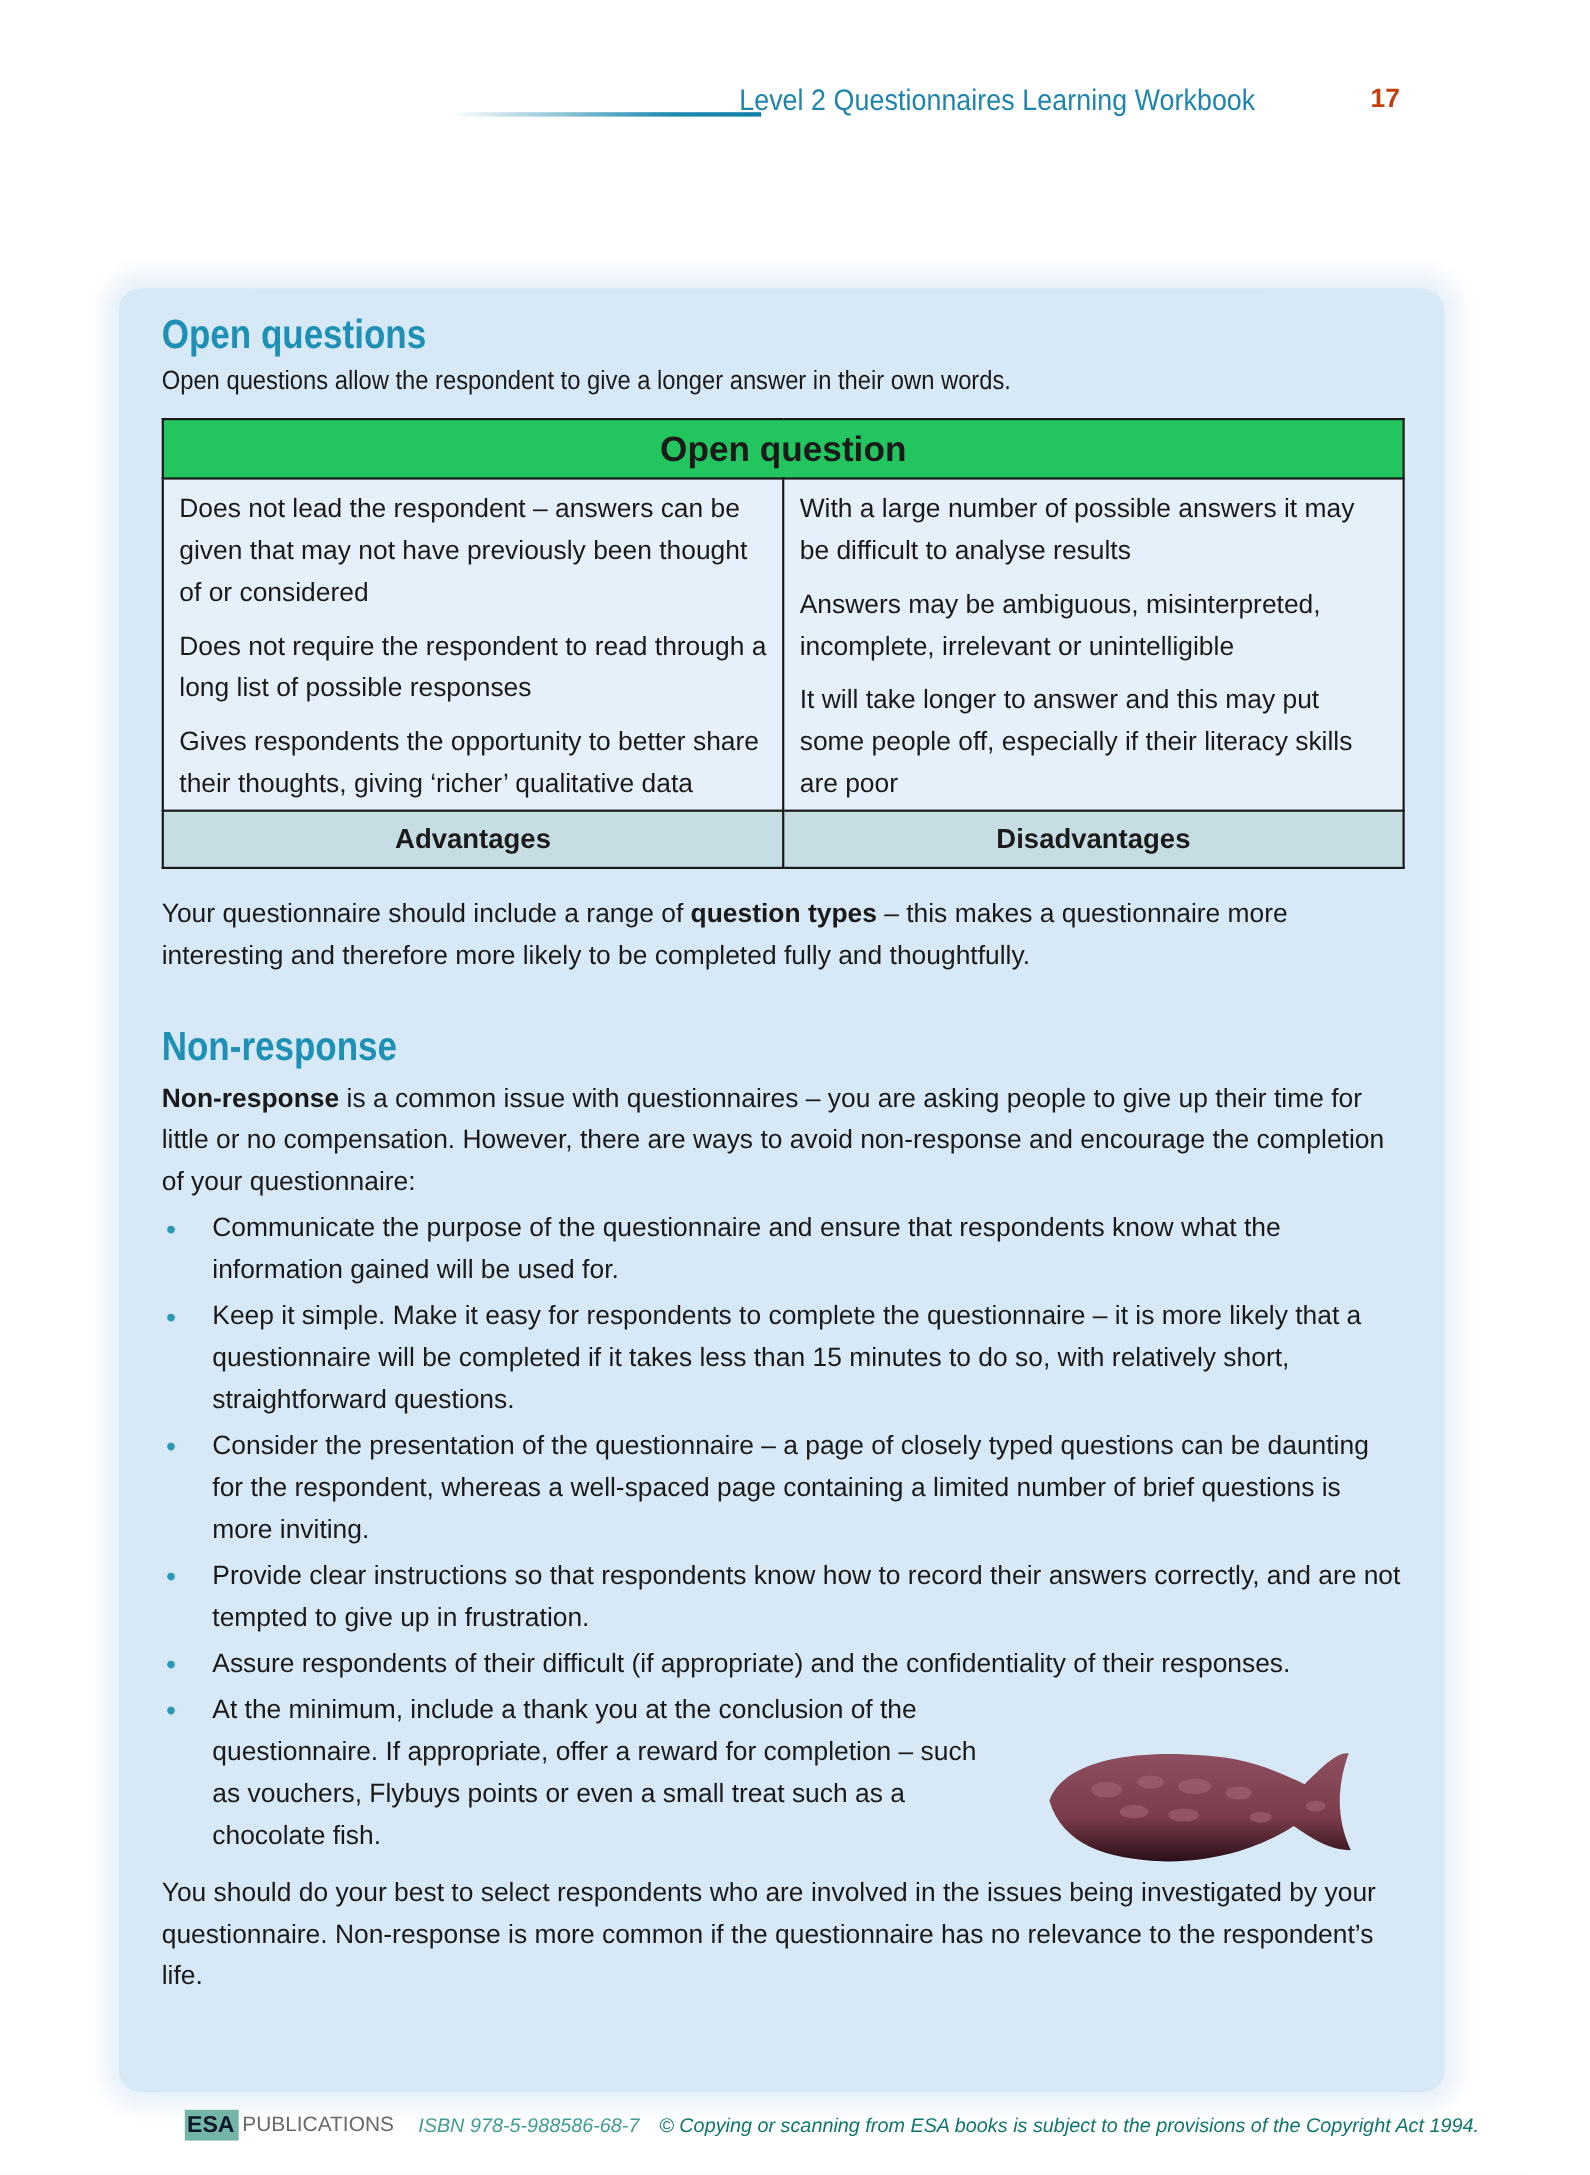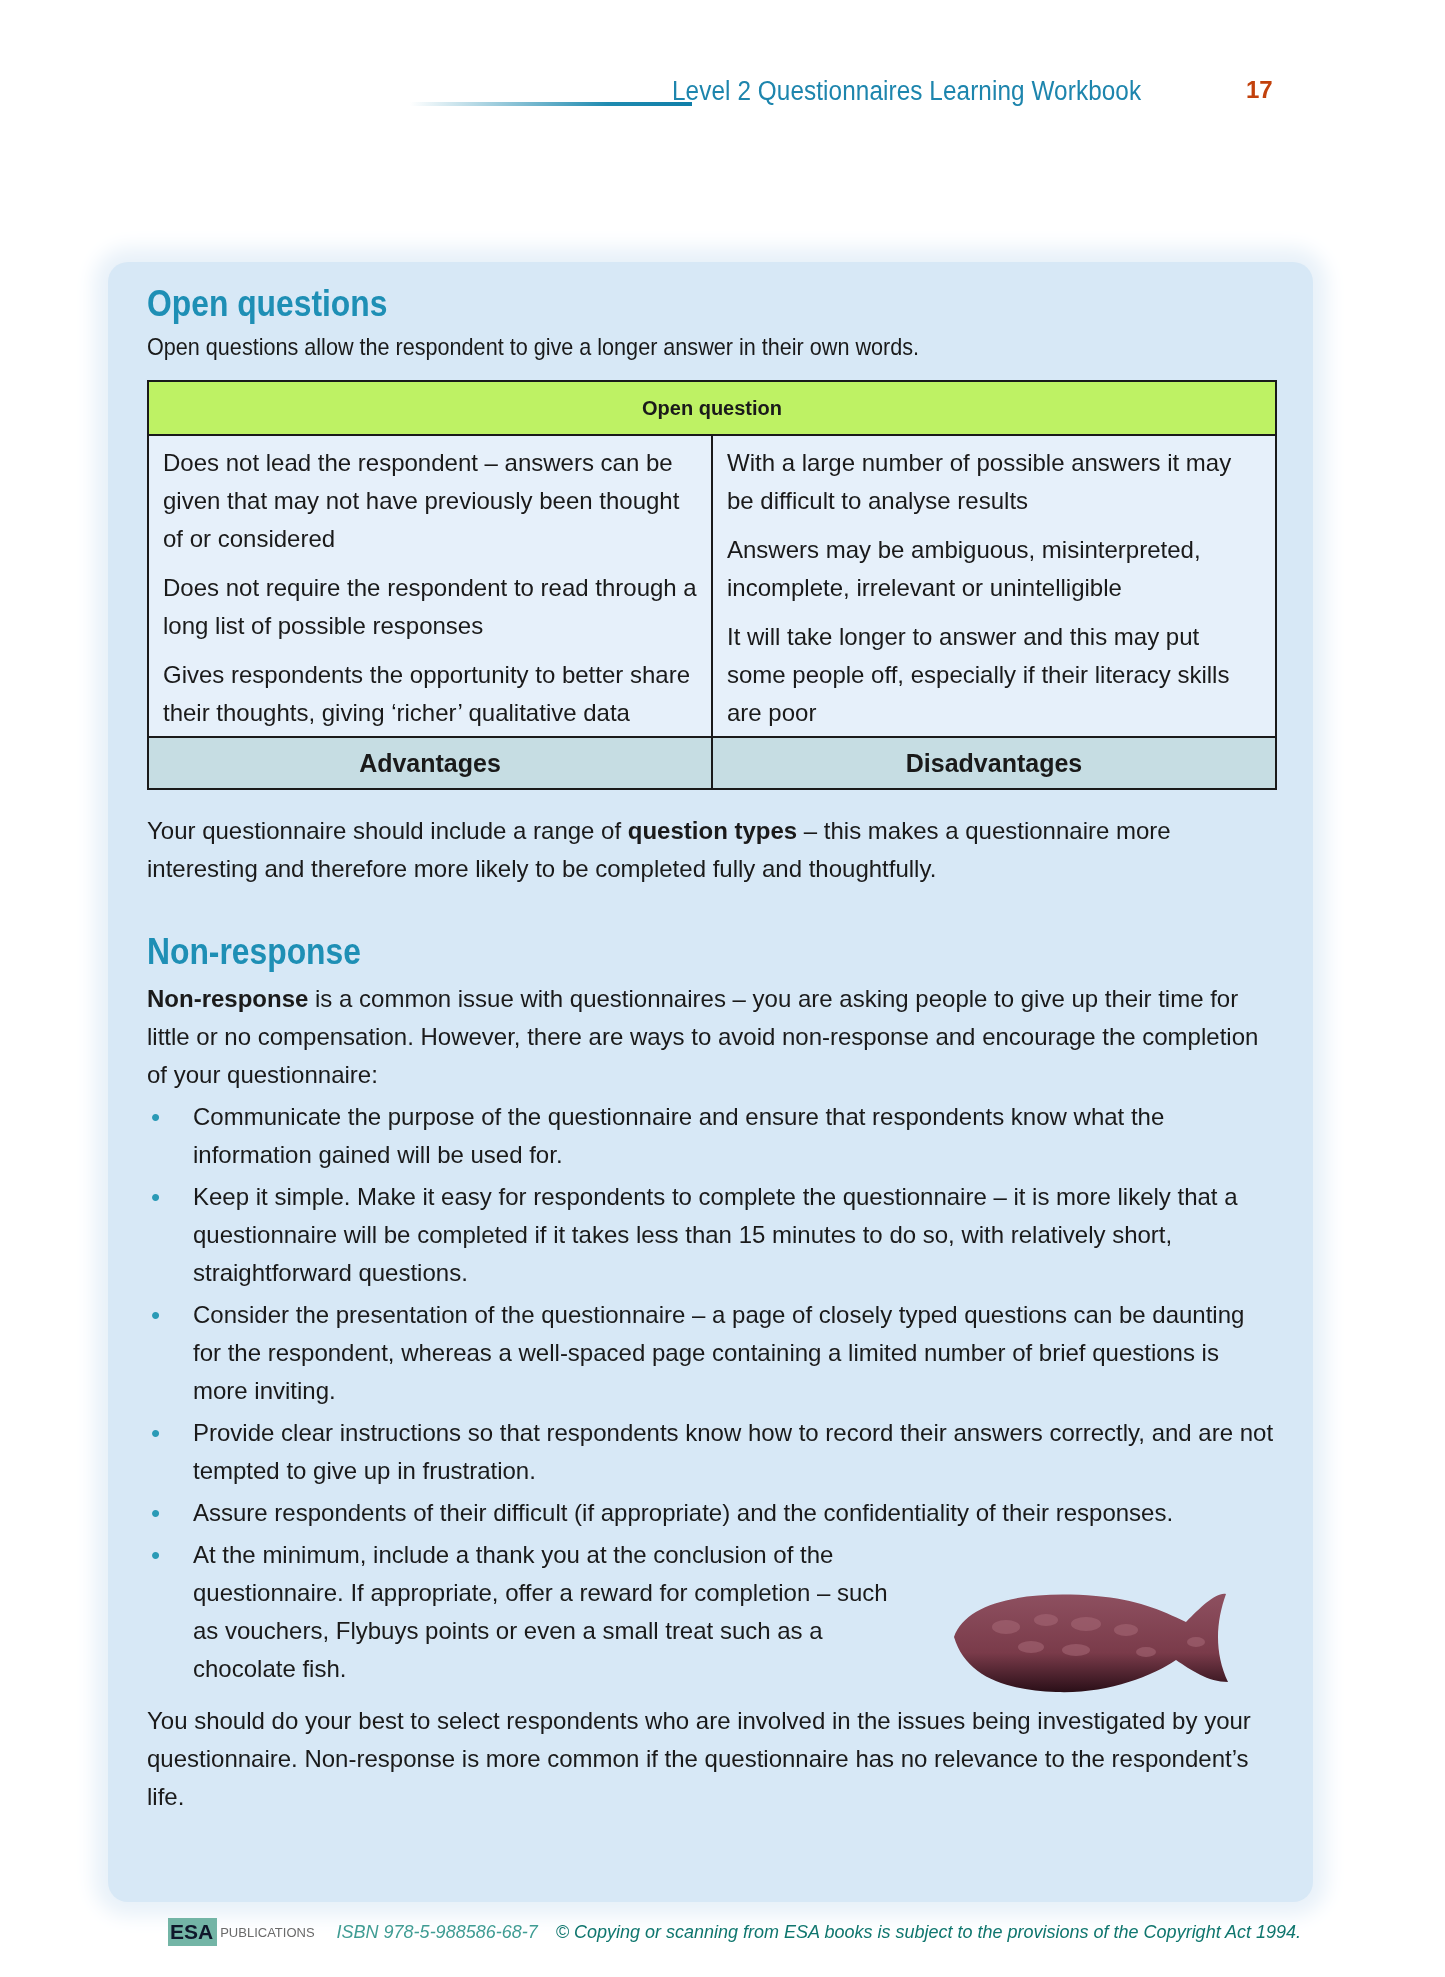--- a/index.html
+++ b/index.html
@@ -25,33 +25,33 @@
   }
   .content { position:absolute; left:147px; top:278px; width:1130px; }
   h2 {
     font-size:37px; color:#1e8fb5; font-weight:bold; margin:0; line-height:52px;
     transform:scaleX(0.86); transform-origin:left;
   }
   p { margin:0; font-size:24px; line-height:38px; }
   .narrow { transform:scaleX(0.9); transform-origin:left; white-space:nowrap; }
   table { border-collapse:collapse; width:1130px; margin-top:14px; background:#e6f0fa; }
   th, td { border:2px solid #1a1a1a; }
-  th.title { background:#bef264; font-size:20px; height:50px; font-weight:bold; }
+  th.title { background:#22c55e; font-size:32px; height:50px; font-weight:bold; }
   th.col { background:#c6dde3; font-size:25px; height:48px; font-weight:bold; }
   td { vertical-align:top; padding:8px 14px 4px 14px; font-size:24px; line-height:38px; }
   td .item { margin-bottom:11px; }
   td .item:last-child { margin-bottom:0; }
   .bold { font-weight:bold; }
   ul { list-style:none; padding:0; margin:0; }
   li { position:relative; padding-left:46px; font-size:24px; line-height:38px; margin-bottom:4px; }
   .bullet { position:absolute; left:4px; top:0; color:#2a9ab6; font-size:26px; }
   .fish { position:absolute; left:946px; top:1582px; width:282px; height:115px; }
   .footer { position:absolute; top:1918px; left:168px; height:30px; font-size:18px; white-space:nowrap; }
   .esa-logo { display:inline-block; background:#73b5a6; color:#0f172a; font-weight:bold; font-size:21px; padding:0 4px 0 2px; vertical-align:middle; height:28px; line-height:28px;}
-  .esa-pub { color:#6a6a6a; font-size:13px; vertical-align:middle; margin-left:3px; }
+  .esa-pub { color:#6a6a6a; font-size:19px; vertical-align:middle; margin-left:3px; }
   .isbn { color:#3f9c93; font-style:italic; margin-left:22px; vertical-align:middle; }
   .copy { color:#0f766e; font-style:italic; margin-left:18px; vertical-align:middle; }
 </style>
 </head>
 <body>
 
 <div class="header">
   <div class="header-rule"></div>
   <div class="header-title narrow">Level 2 Questionnaires Learning Workbook</div>
   <div class="header-page">17</div>

